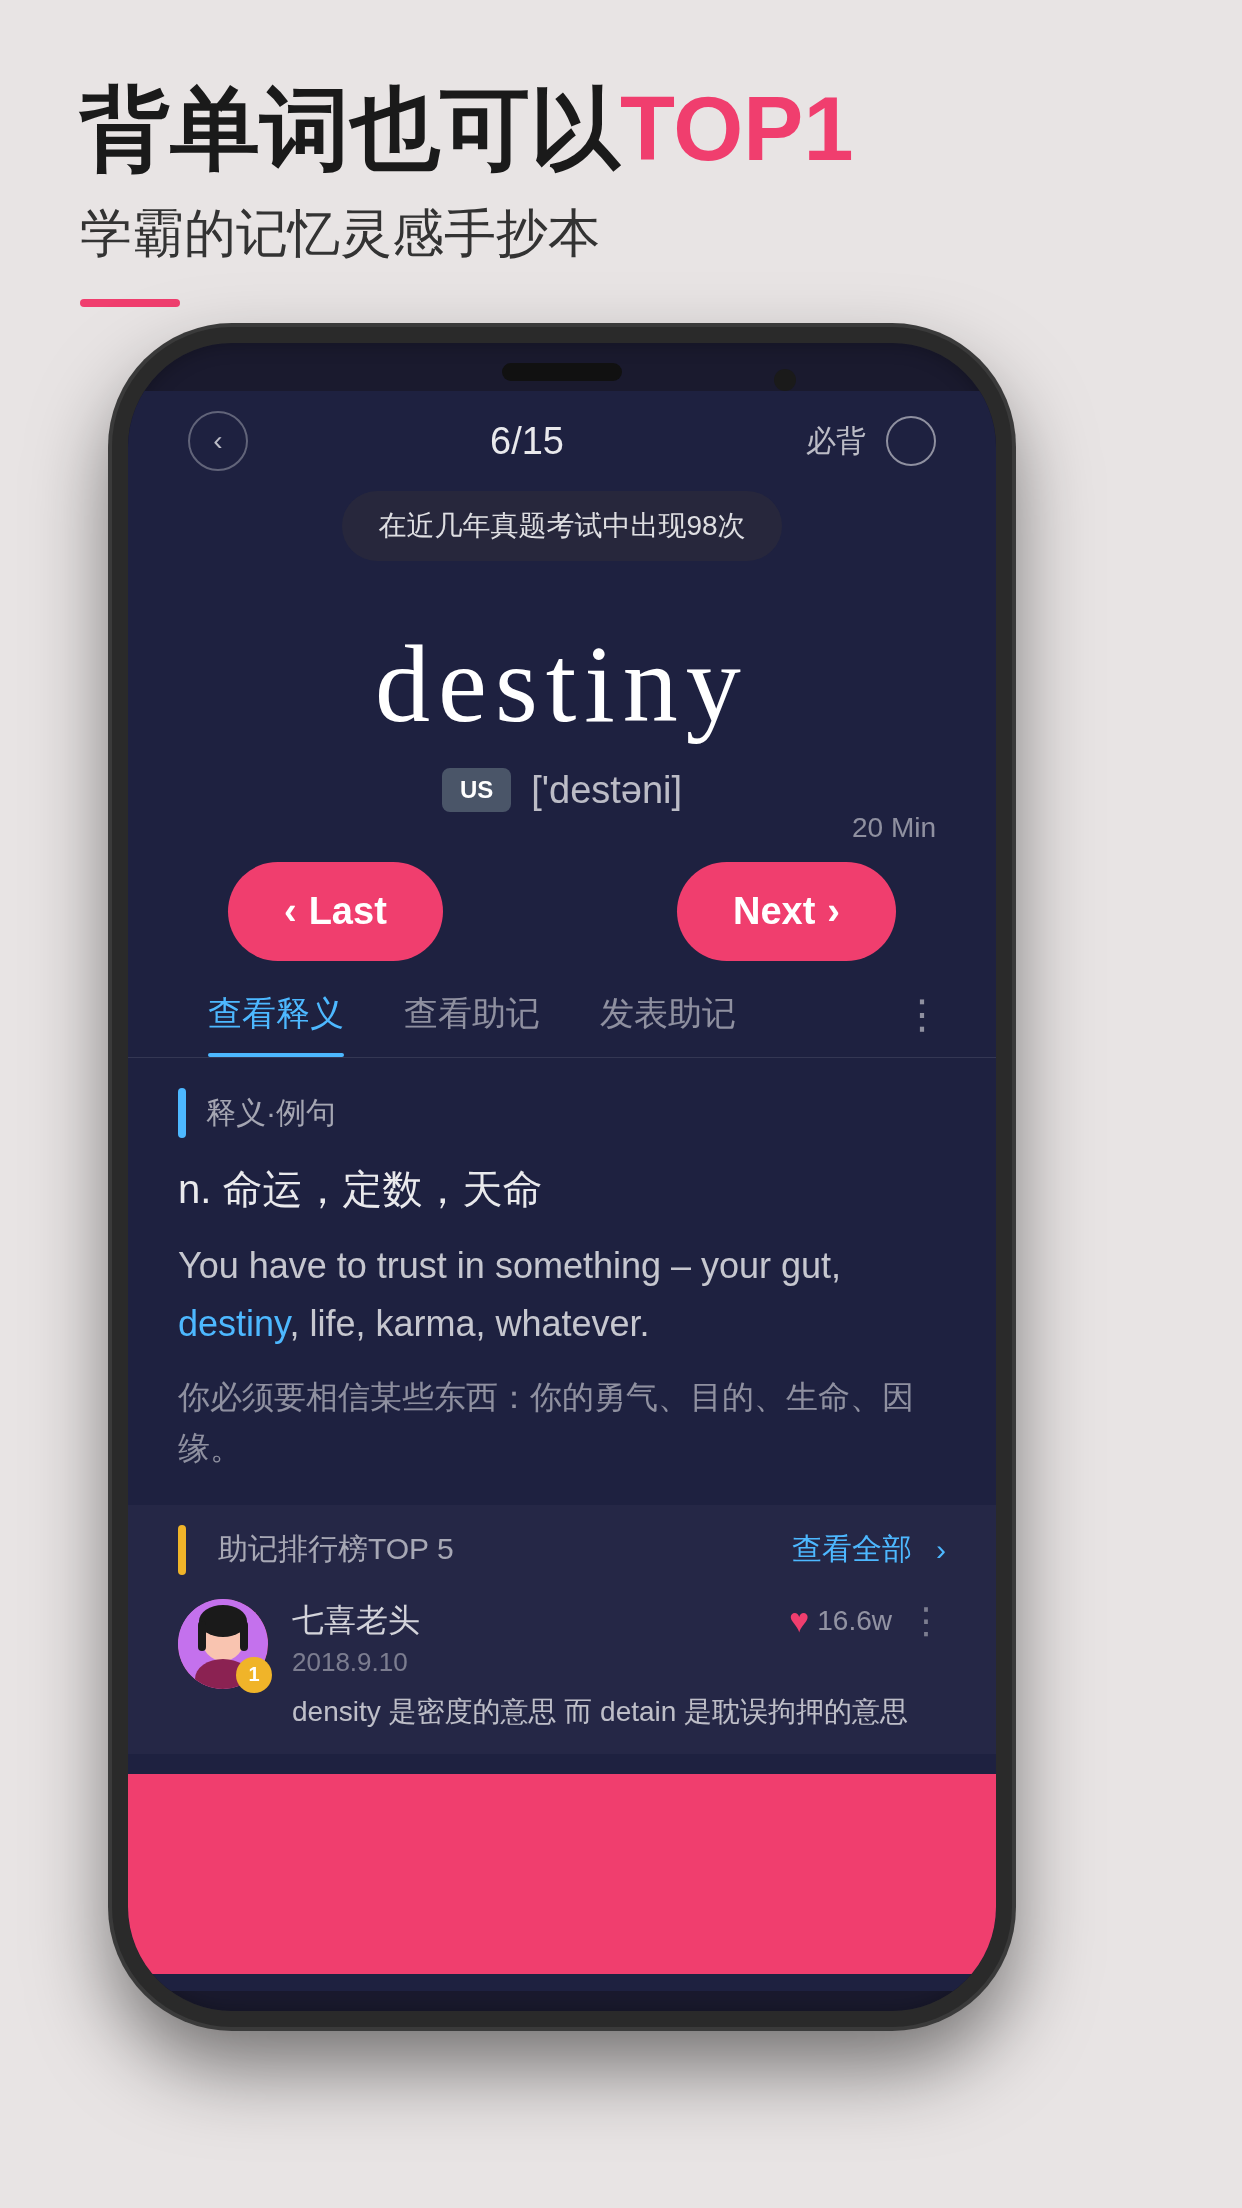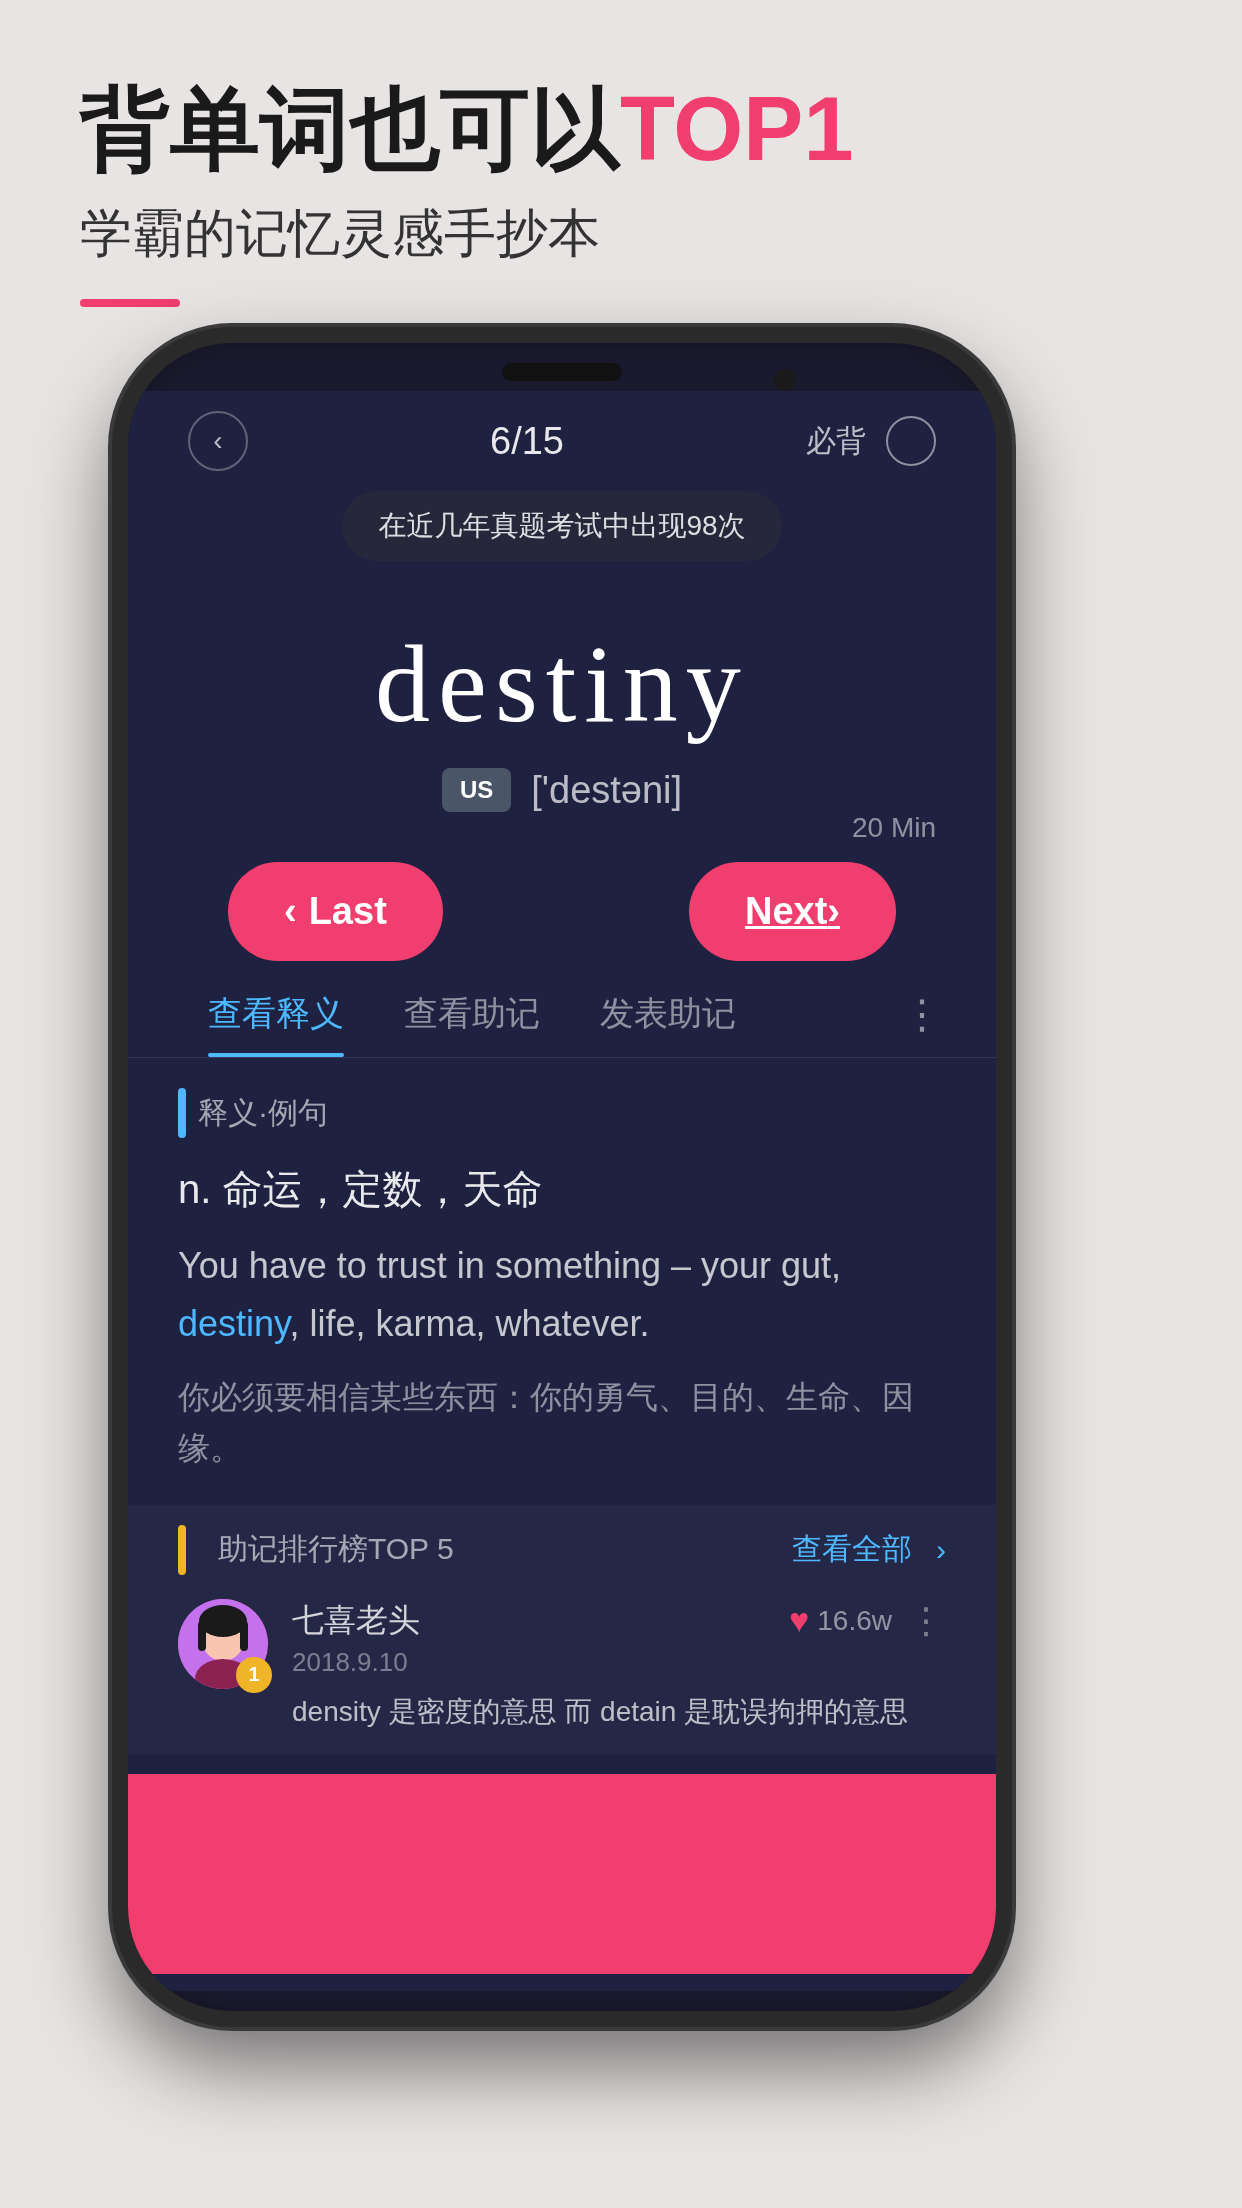--- a/index.html
+++ b/index.html
@@ -217,21 +217,21 @@
 
     .nav-btn-next {
       background-color: #f03e6e;
       color: #fff;
       font-size: 38px;
       font-weight: 600;
       padding: 28px 56px;
       border-radius: 60px;
       display: flex;
       align-items: flex-end;
-      text-decoration: underline;
+      gap: 12px;
     }
 
     .nav-buttons-row {
       display: flex;
       justify-content: space-between;
       align-items: center;
       padding: 20px 50px 10px;
       position: relative;
     }
 
@@ -283,21 +283,21 @@
     }
 
     
     .definition-section {
       padding: 30px 50px;
     }
 
     .section-label {
       display: flex;
       align-items: center;
-      gap: 12px;
+      gap: 20px;
       margin-bottom: 24px;
     }
 
     .section-label-bar {
       width: 8px;
       height: 50px;
       background-color: #4db8ff;
       border-radius: 4px;
     }
 

